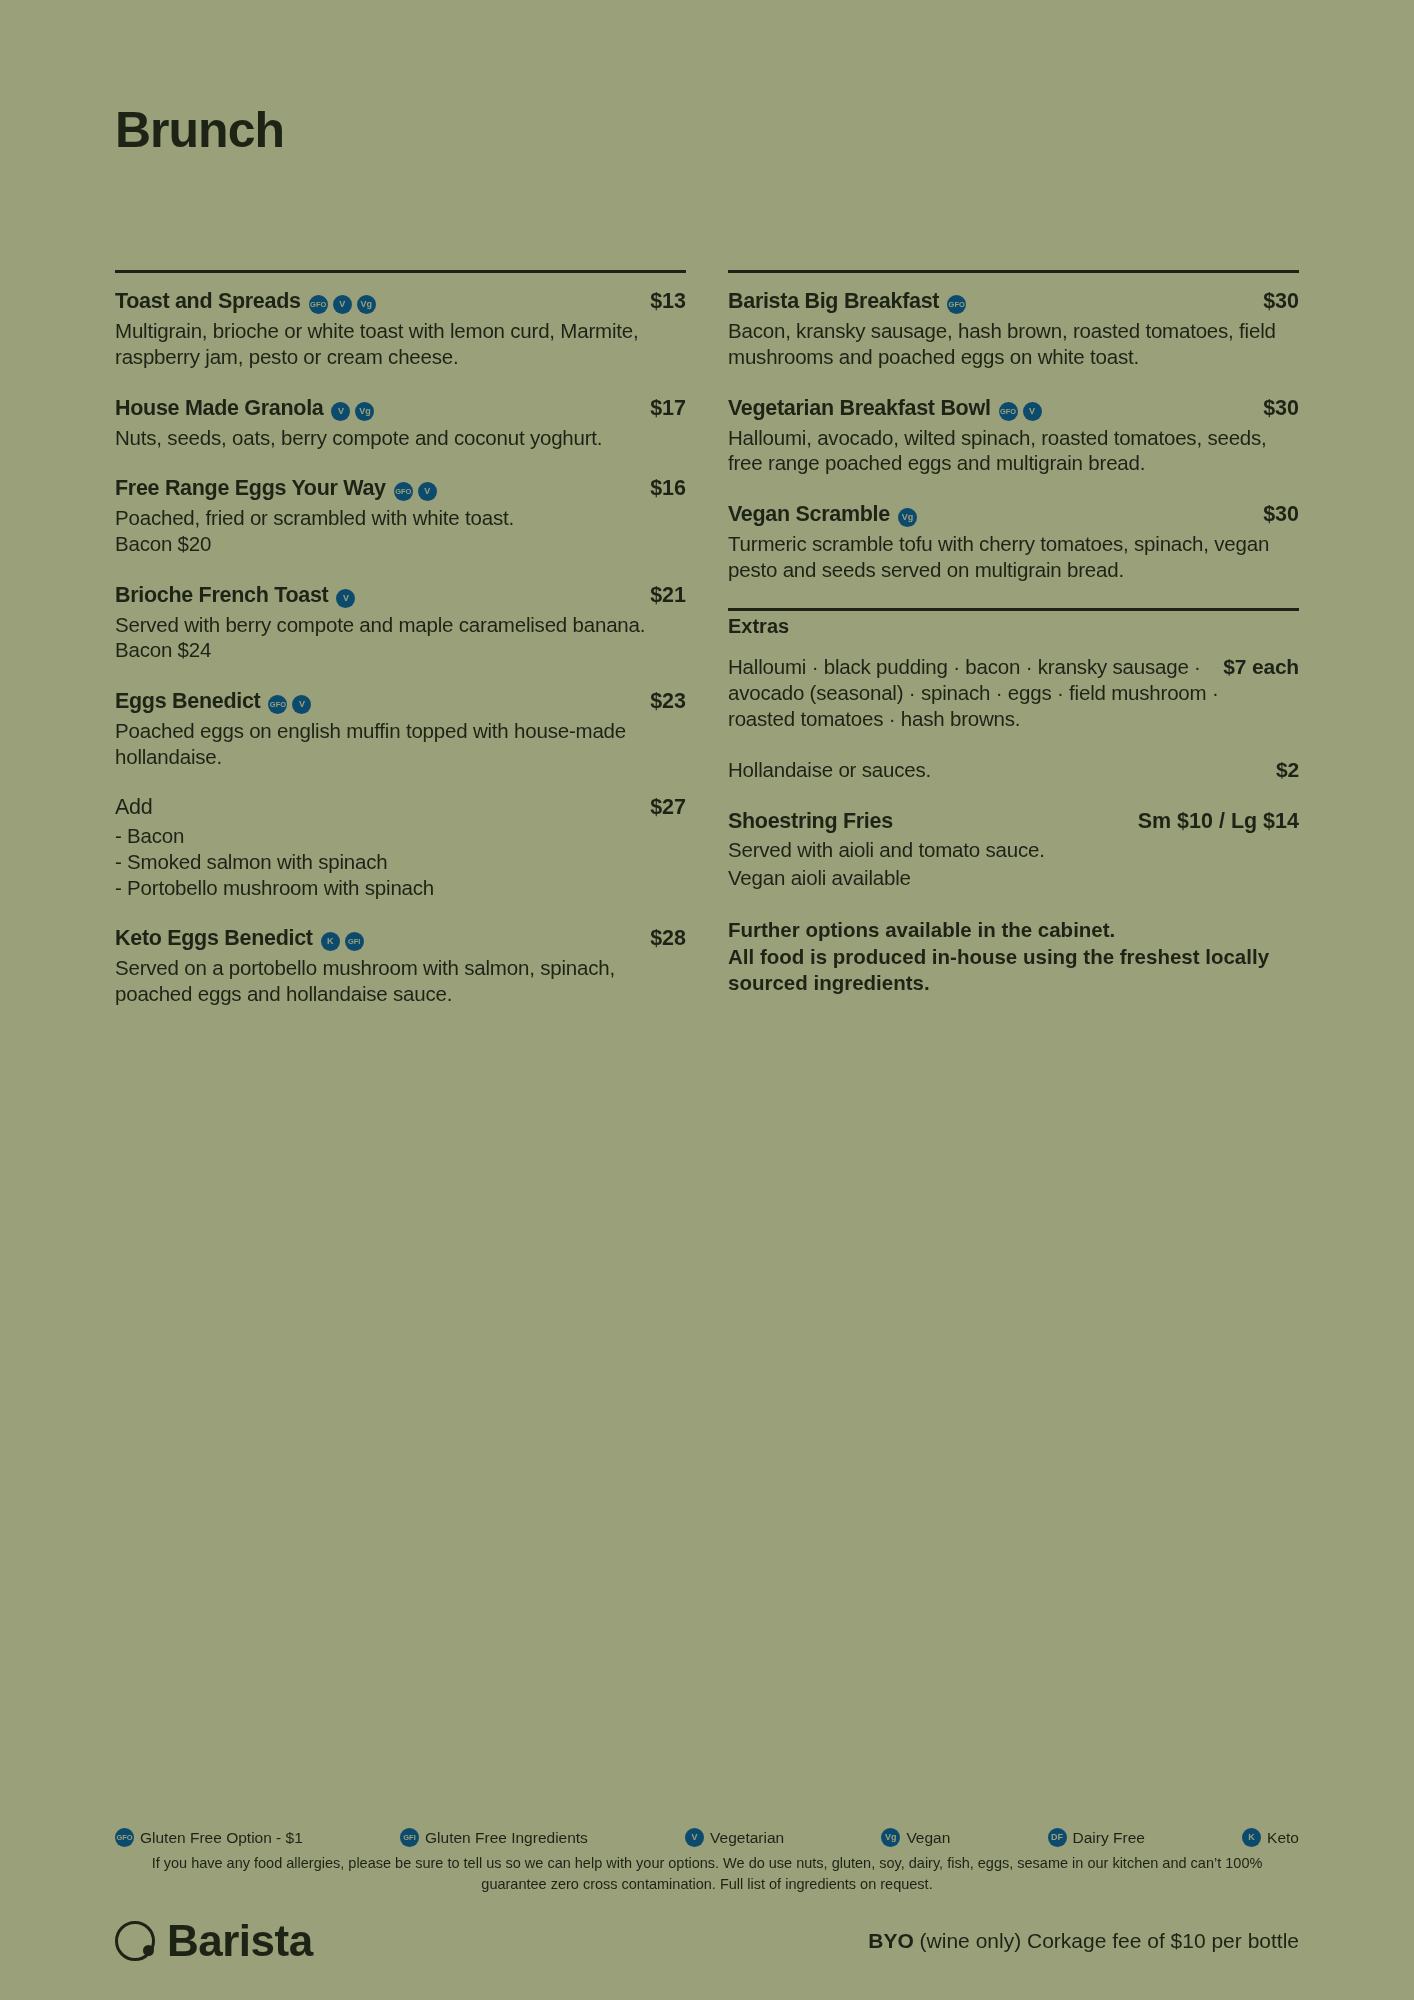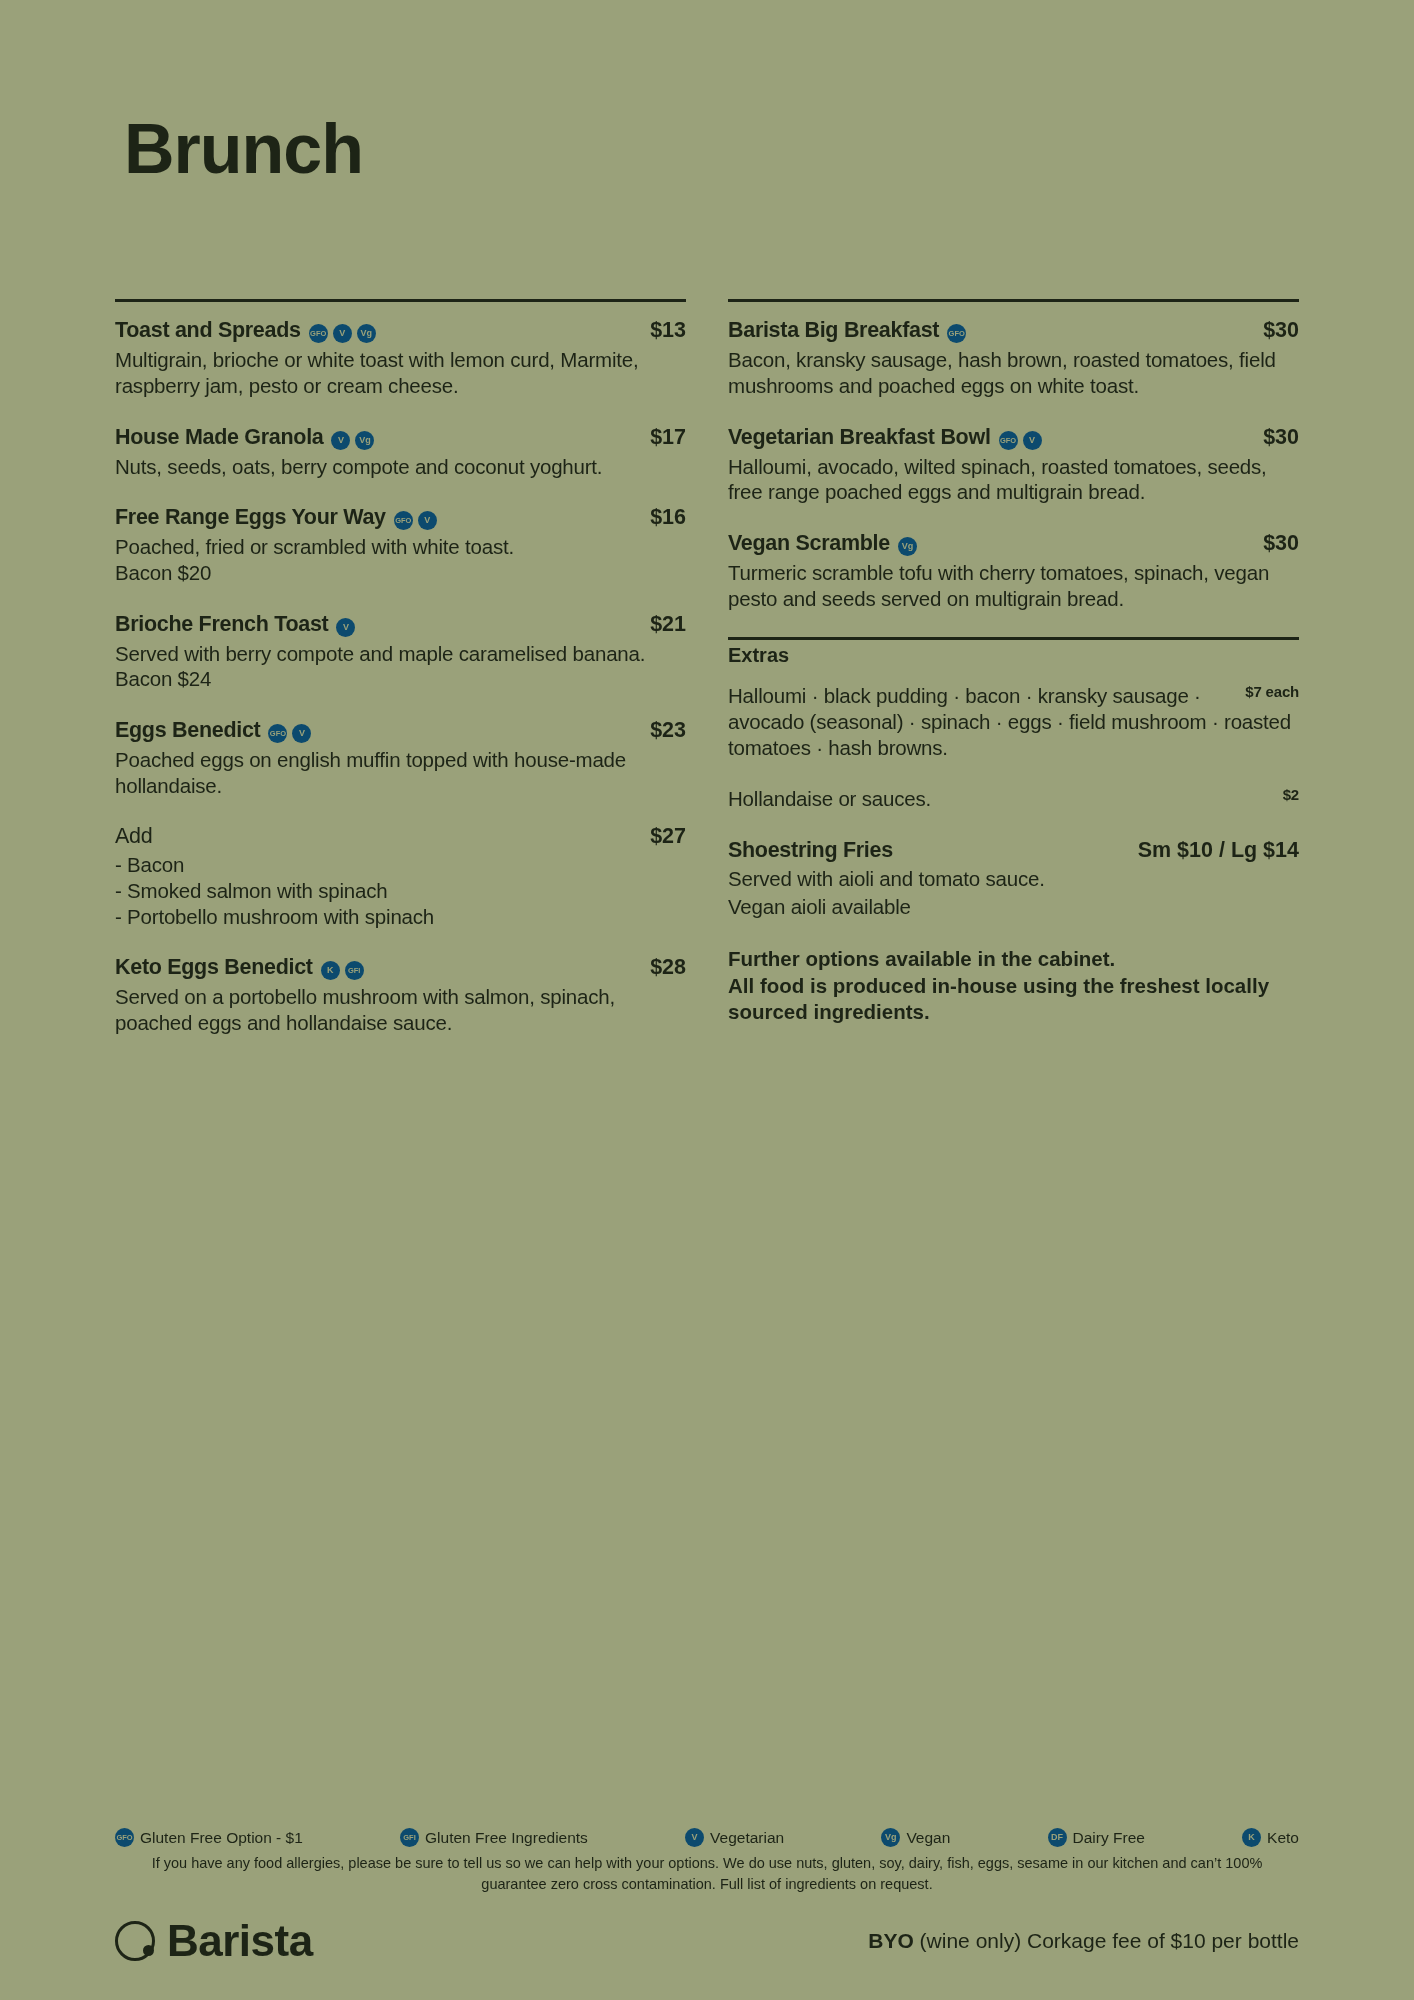--- a/index.html
+++ b/index.html
@@ -14,24 +14,24 @@
     overflow: hidden;
   }
   .page {
     position: absolute;
     left: 0; top: 0;
     width: 1414px;
     height: 2000px;
     padding: 0 115px;
   }
   .title {
-    font-size: 70px;
+    font-size: 50px;
     font-weight: bold;
     letter-spacing: -1px;
-    margin: 9px;
+    margin: 0;
     padding-top: 105px;
     line-height: 1;
     color: #1d2416;
   }
   .columns {
     display: flex;
     gap: 42px;
     margin-top: 115px;
   }
   .col { width: 573px; }
@@ -91,21 +91,21 @@
     font-size: 20.5px;
     line-height: 1.25;
     letter-spacing: -0.2px;
   }
   .extras-flow {
     position: relative;
   }
   .extras-price-inline {
     float: right;
     font-weight: bold;
-    font-size: 15px;
+    font-size: 21px;
   }
   .note {
     font-size: 20.5px;
     font-weight: bold;
     line-height: 1.3;
   }
   .footer {
     position: absolute;
     left: 115px;
     right: 115px;

